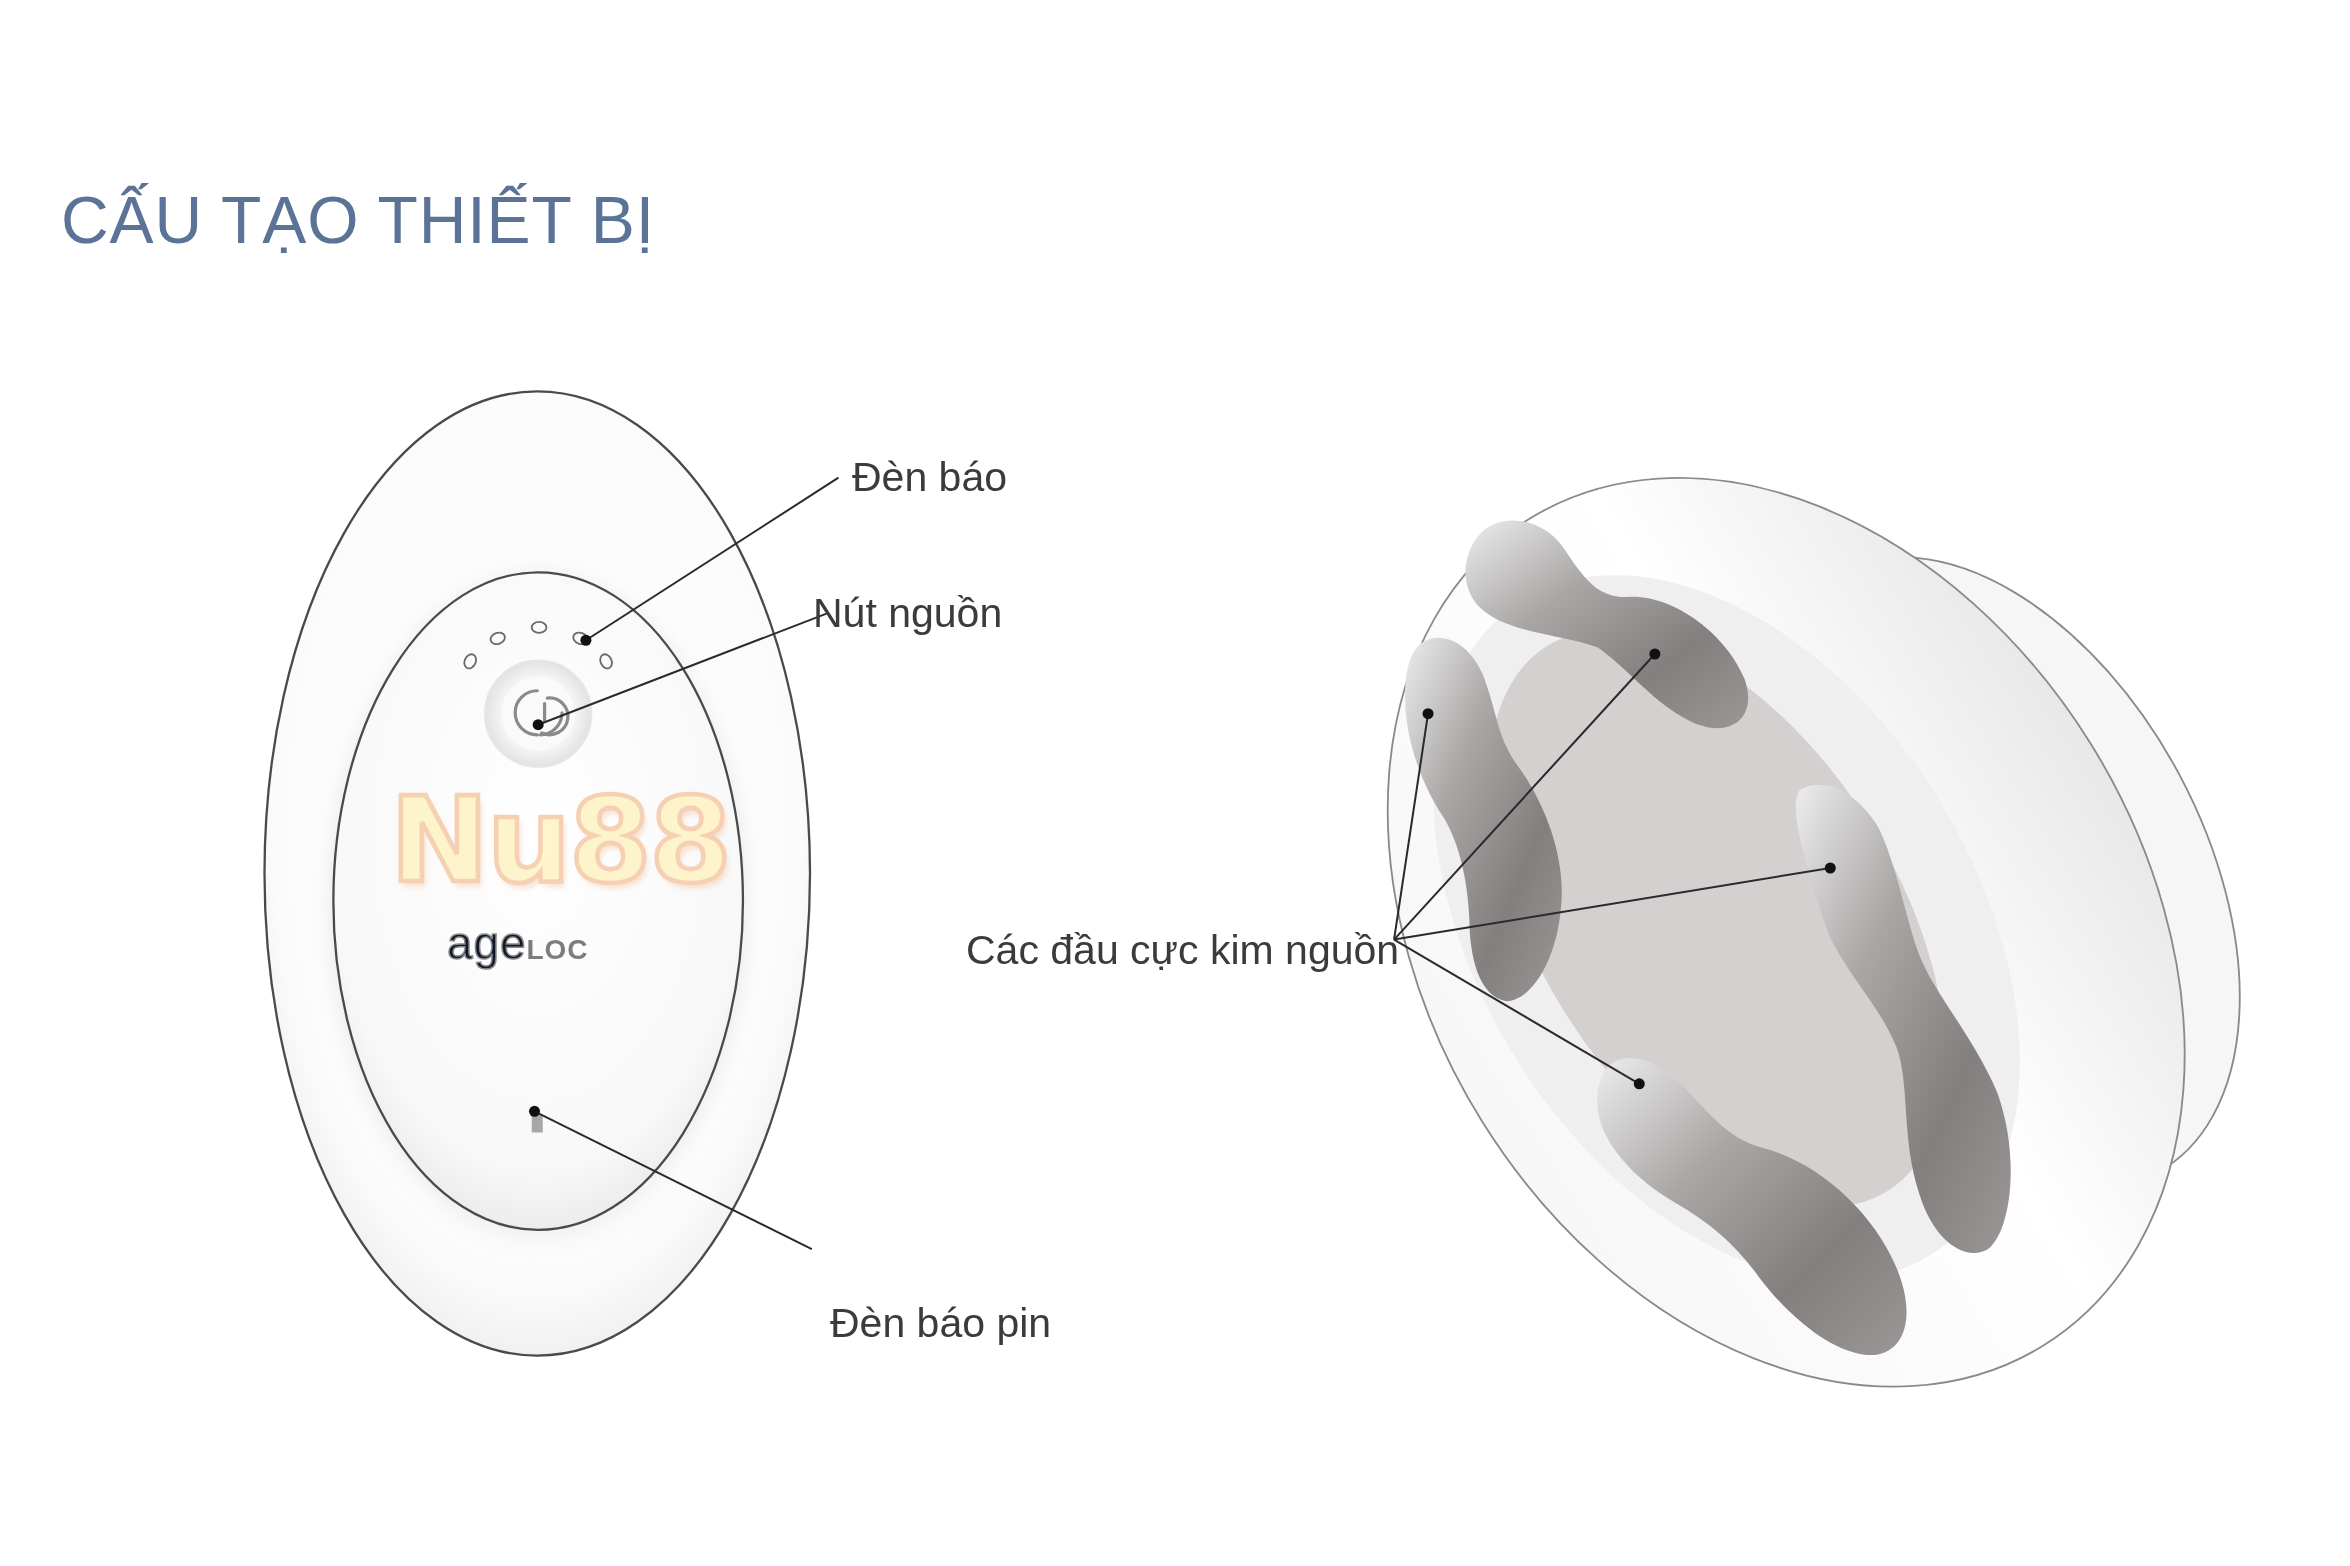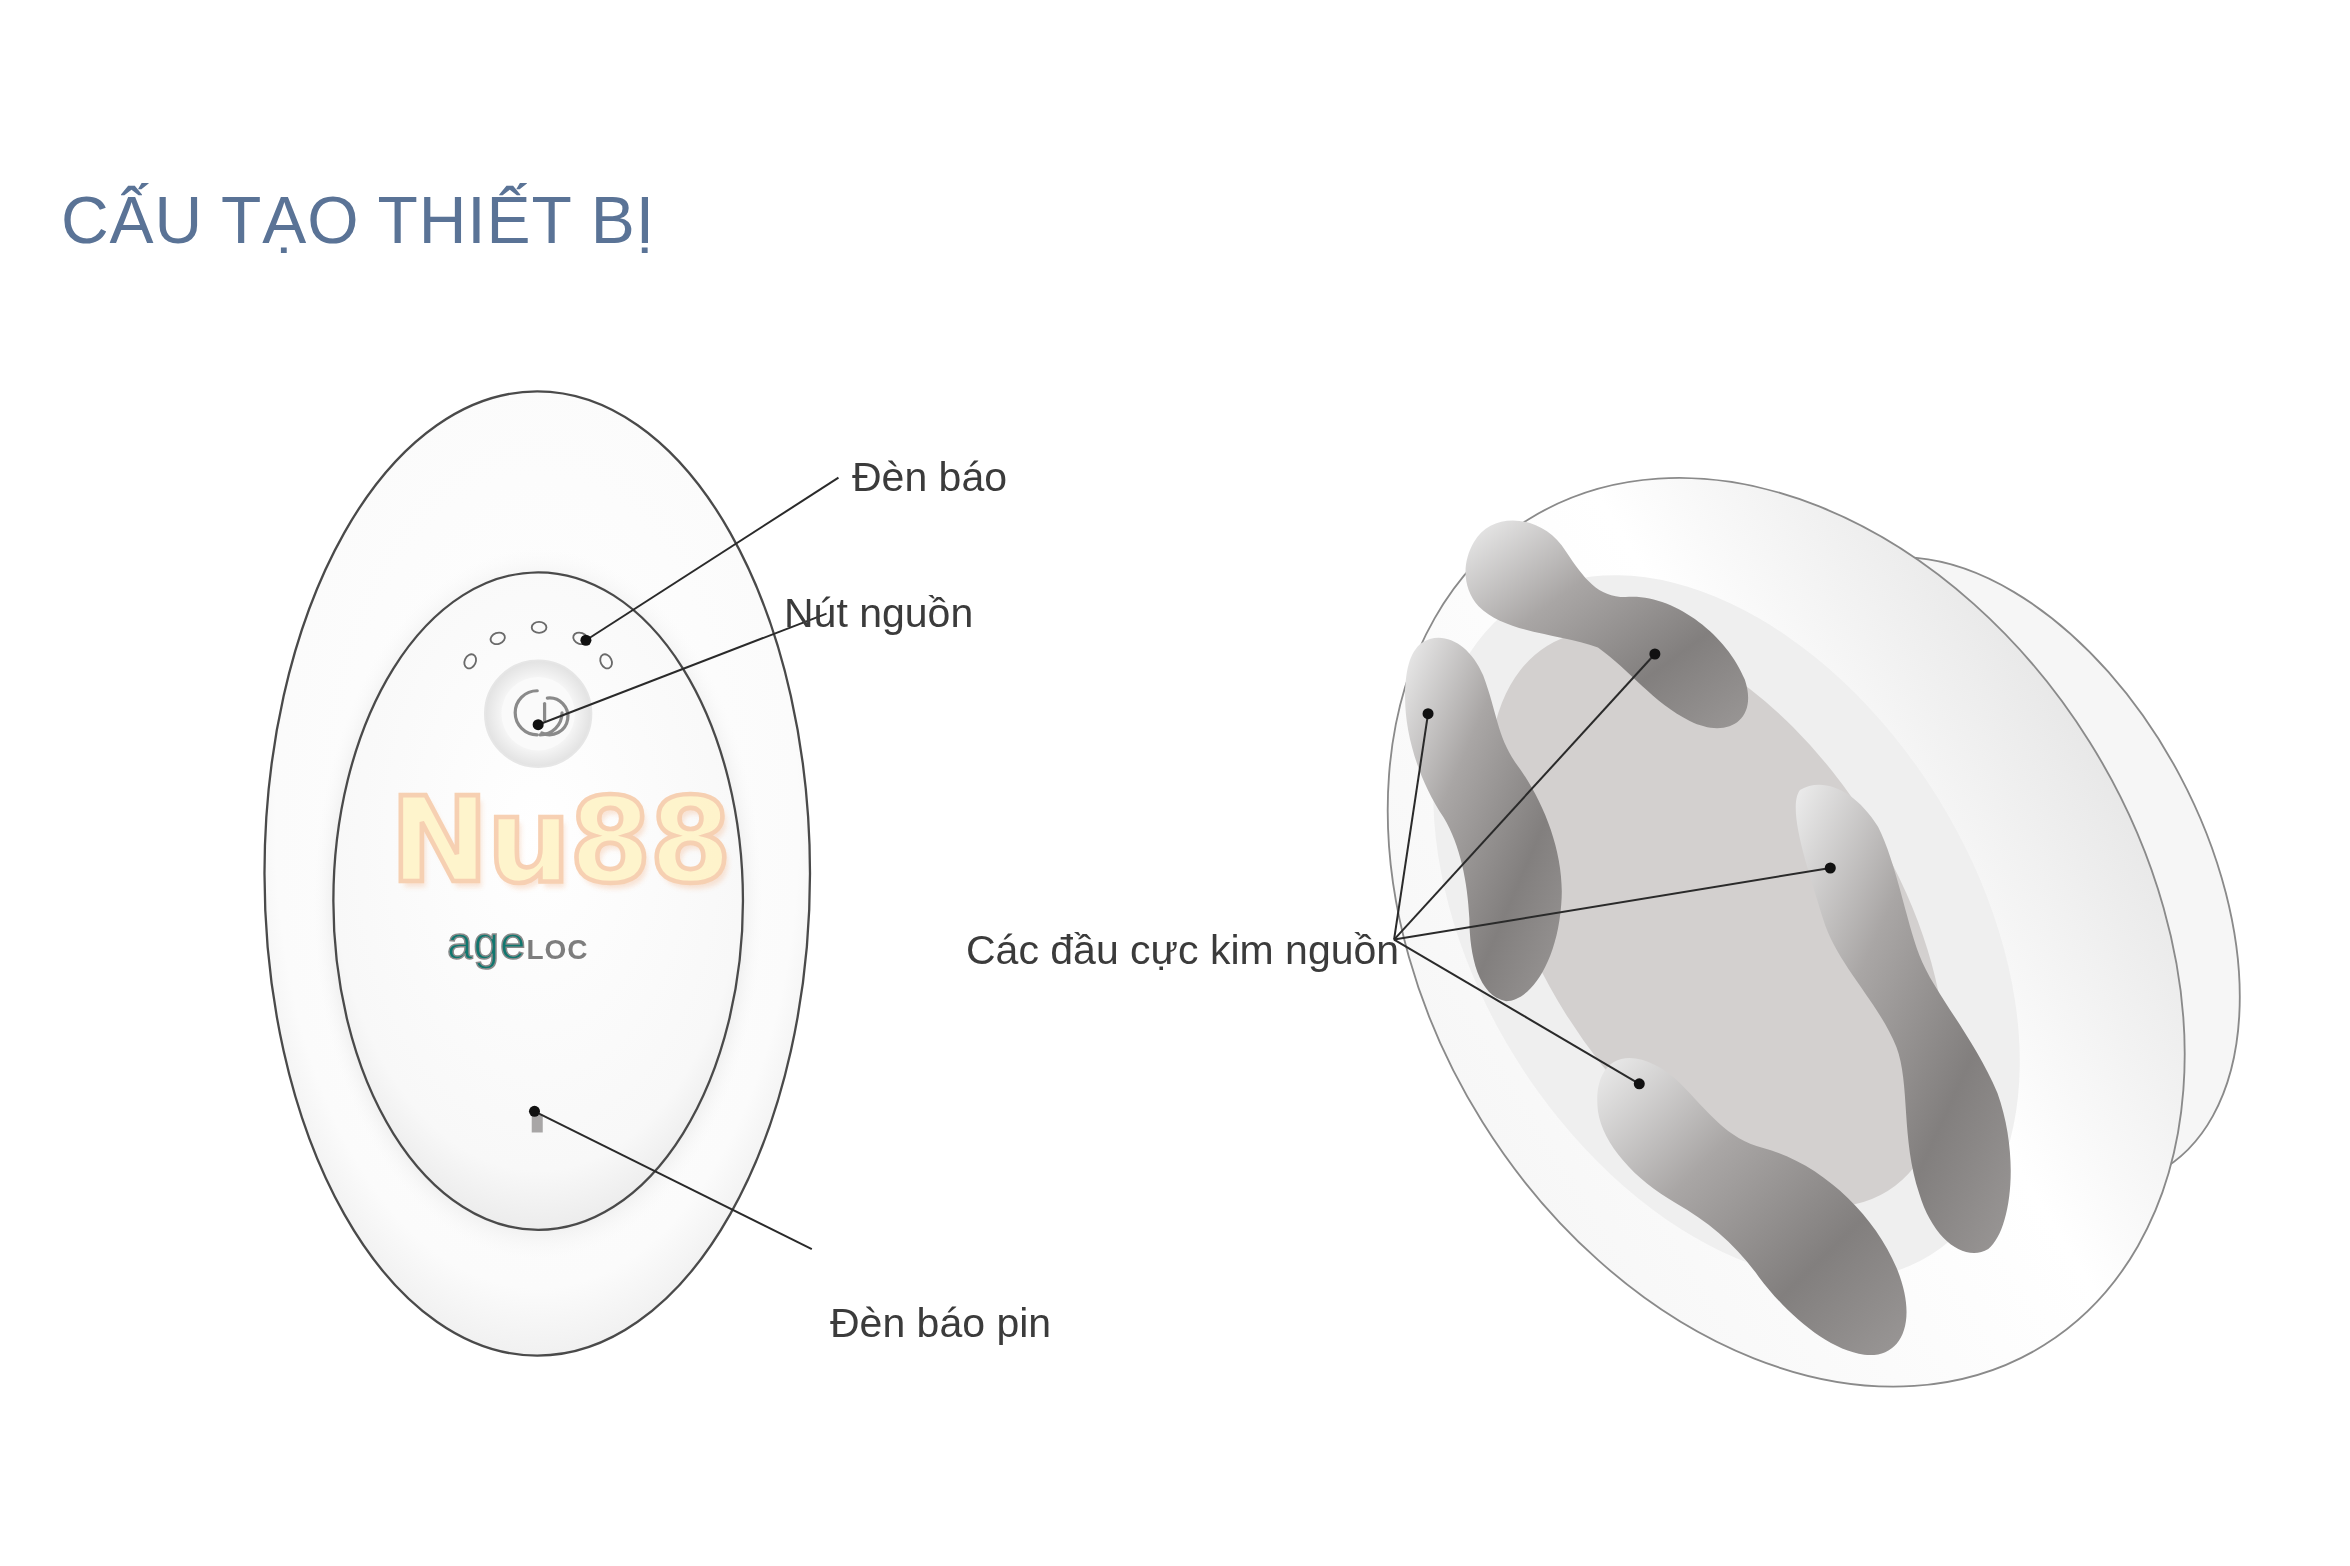--- a/index.html
+++ b/index.html
@@ -6,21 +6,21 @@
   body { width: 2351px; height: 1567px; position: relative; overflow: hidden;
          font-family: "Liberation Sans", "DejaVu Sans", sans-serif; }
   .page-title { position: absolute; left: 59px; top: 180px; margin: 2px;
                 font-size: 66px; font-weight: 400; color: #5a7396;
                 letter-spacing: 0.9px; white-space: nowrap; }
   .diagram { position: absolute; left: 0; top: 0; width: 2351px; height: 1567px; }
   .label { position: absolute; font-size: 41px; color: #3b3b3b; white-space: nowrap;
            line-height: 1; }
   .brand { position: absolute; left: 447px; top: 920px; font-size: 46px;
            letter-spacing: 0.9px; white-space: nowrap; line-height: 1; }
-  .brand .age { color: #0f766e; -webkit-text-stroke: 1.5px #8a8a8a; font-weight: 400; margin-top: 24px; }
+  .brand .age { color: #0f172a; -webkit-text-stroke: 1.5px #8a8a8a; font-weight: 400; margin-top: 24px; }
   .brand .loc { color: #7d7d7d; font-weight: 700; font-size: 28px; }
   .watermark { position: absolute; left: 390px; top: 781px; font-size: 118px;
                font-weight: 700; font-family: "DejaVu Sans", sans-serif;
                color: #fff3c4; -webkit-text-stroke: 4.6px #f6c9a6;
                text-shadow: 3.7px 5.5px 5.5px rgba(240,170,120,0.35);
                opacity: 0.85; letter-spacing: -1.8px; line-height: 1; white-space: nowrap; text-align: right; }
 </style>
 </head>
 <body>
 
@@ -123,16 +123,16 @@
     <circle cx="1785" cy="1180" r="6"></circle>
   </g>
 </svg>
 
 <div class="watermark">Nu88</div>
 <div class="brand">
   <span class="age">age</span><span class="loc">LOC</span>
 </div>
 
 <div class="label" style="left:852px; top:457px;">Đèn báo</div>
-<div class="label" style="left:784px; top:593px;">Nút nguồn</div>
+<div class="label" style="left:813px; top:593px;">Nút nguồn</div>
 <div class="label" style="left:830px; top:1303px;">Đèn báo pin</div>
 <div class="label" style="left:966px; top:930px;">Các đầu cực kim nguồn</div>
 
 
 </body></html>

